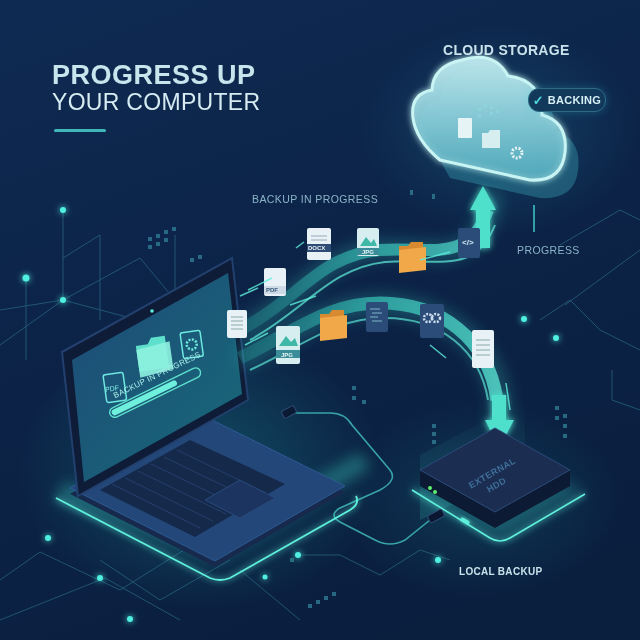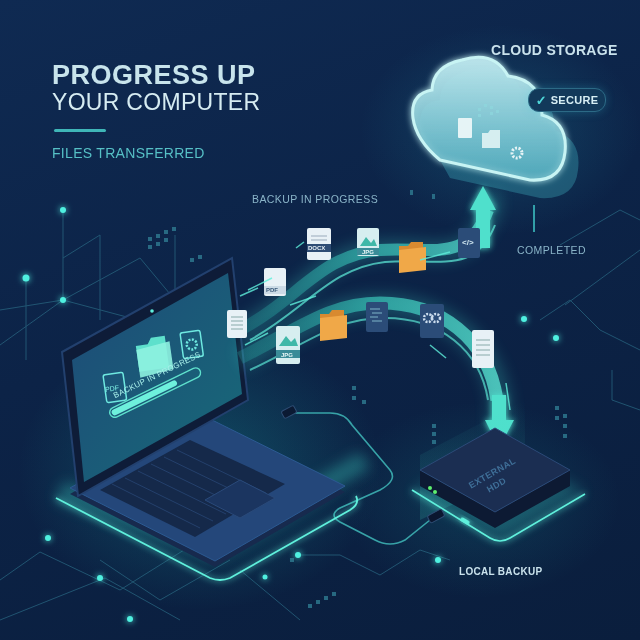--- a/index.html
+++ b/index.html
@@ -28,21 +28,21 @@
   }
   .title-rule {
     position: absolute; left: 54px; top: 129px; width: 52px; height: 3px;
     background: #3fb6b8; border-radius: 2px;
   }
   .subtitle {
     left: 52px; top: 145px; font-size: 14px; color: #56c0c6; letter-spacing: 0.3px;
   }
   .label-sm { font-size: 10.5px; color: #8ab4c8; letter-spacing: 0.4px; }
   .cloud-label {
-    left: 443px; top: 42px; font-size: 14px; font-weight: 700; color: #c9e2ec; letter-spacing: 0.3px; margin-left: 48px;
+    left: 443px; top: 42px; font-size: 14px; font-weight: 700; color: #c9e2ec; letter-spacing: 0.3px;
   }
   .local-label {
     left: 459px; top: 566px; font-size: 10px; font-weight: 700; color: #c9e2ec; letter-spacing: 0.3px;
   }
   .backup-progress { left: 252px; top: 193px; }
   .completed { left: 517px; top: 244px; }
   .secure-badge {
     position: absolute; left: 528px; top: 88px; width: 76px; height: 22px;
     border-radius: 11px; background: #12395a; border: 1px solid #2c6a86;
     display: flex; align-items: center; justify-content: center; gap: 4px;
@@ -327,30 +327,29 @@
         <rect x="478" y="114" width="3" height="3"></rect>
           <rect x="490" y="112" width="3" height="3"></rect>
       </g>
       <line x1="534" y1="205" x2="534" y2="232" stroke="#3fc8c8" stroke-width="1.5"></line>
     </g>
   </svg>
 
   <div class="txt title-bold">PROGRESS UP</div>
   <div class="txt title-light">YOUR COMPUTER</div>
   <div class="title-rule"></div>
-  <div class="txt subtitle">FILES TRANSFERRED</div>
 
   <div class="txt cloud-label">CLOUD STORAGE</div>
   <div class="secure-badge">
     <span class="check">✓</span>
-    <span class="slabel">SECURE</span>
+    <span class="slabel">BACKING</span>
   </div>
 
   <div class="txt label-sm backup-progress">BACKUP IN PROGRESS</div>
-  <div class="txt label-sm completed">COMPLETED</div>
+  <div class="txt label-sm completed">PROGRESS</div>
   <div class="txt local-label">LOCAL BACKUP</div>
 
   <div class="txt" style="left:105px;top:385px;font-size:7px;color:#7ef0e4;transform:rotate(-8deg);">PDF</div>
   <div class="txt" style="left:112px;top:392px;font-size:8px;color:#a8f0ea;transform:rotate(-26deg);transform-origin:left top;letter-spacing:0.3px;">BACKUP IN PROGRESS</div>
   <div class="txt" style="left:266px;top:287px;font-size:6px;color:#3a5a7a;font-weight:700;">PDF</div>
   <div class="txt" style="left:308px;top:245px;font-size:6px;color:#e8f1f6;font-weight:700;">DOCX</div>
   <div class="txt" style="left:362px;top:249px;font-size:6px;color:#e6f6f6;font-weight:700;">JPG</div>
   <div class="txt" style="left:462px;top:238px;font-size:8px;color:#cfe6f0;font-weight:700;">&lt;/&gt;</div>
   <div class="txt" style="left:281px;top:352px;font-size:6px;color:#e6f6f6;font-weight:700;">JPG</div>
   <div class="txt" style="left:466px;top:468px;font-size:9px;color:#3f6f98;font-weight:700;transform:rotate(-30deg);letter-spacing:0.5px;">EXTERNAL</div>

